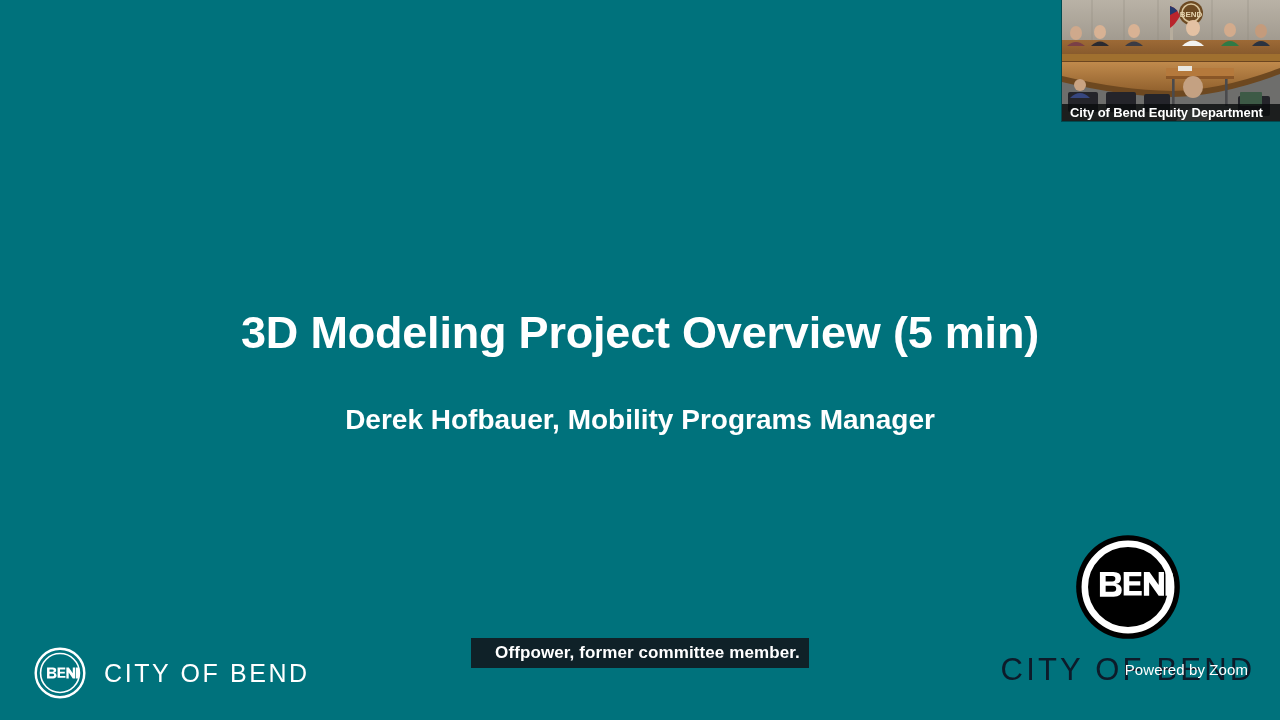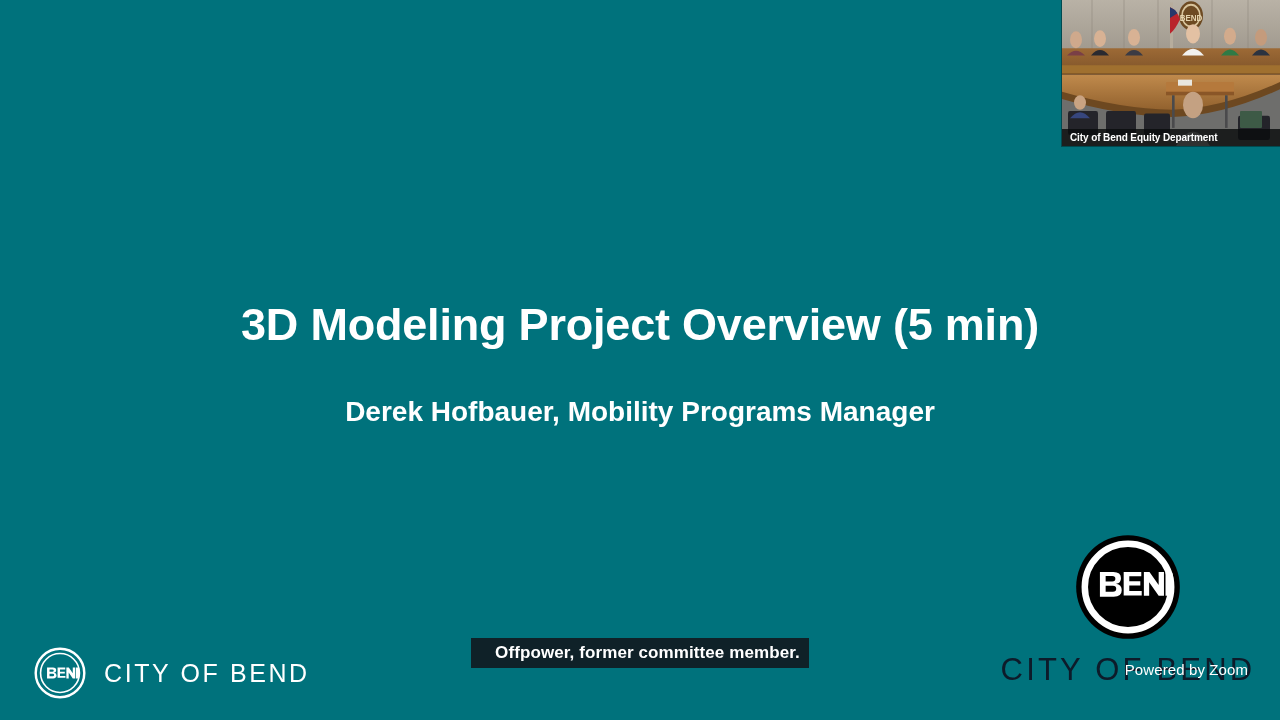--- a/index.html
+++ b/index.html
@@ -23,21 +23,21 @@
     position: absolute;
     inset: 0;
     background: #00727c;
   }
 
   
   .title-block {
     position: absolute;
     left: 0;
     right: 0;
-    top: 300px;
+    top: 308px;
     text-align: center;
   }
   .slide-title {
     font-size: 45px;
     font-weight: bold;
     color: #ffffff;
     letter-spacing: -0.2px;
     line-height: 1.1;
     margin: 0;
     white-space: nowrap;
@@ -129,21 +129,21 @@
     white-space: nowrap;
     letter-spacing: 0.1px;
   }
 
   
   .pip {
     position: absolute;
     left: 1062px;
     top: 0;
     width: 218px;
-    height: 146px;
+    height: 121px;
     overflow: hidden;
     background: #5a5550;
     box-shadow: 0 0 0 1px rgba(0,0,0,0.35);
   }
   .pip-video {
     position: absolute;
     inset: 0;
     width: 100%;
     height: 100%;
     display: block;
@@ -153,21 +153,21 @@
     left: 0;
     bottom: 0;
     right: 0;
     height: 17px;
     background: rgba(10, 12, 14, 0.82);
     display: flex;
     align-items: center;
   }
   .pip-name {
     color: #ffffff;
-    font-size: 10px;
+    font-size: 13px;
     font-weight: bold;
     line-height: 1;
     padding-left: 8px;
     white-space: nowrap;
     letter-spacing: -0.1px;
   }
 </style>
 </head>
 <body>
 

